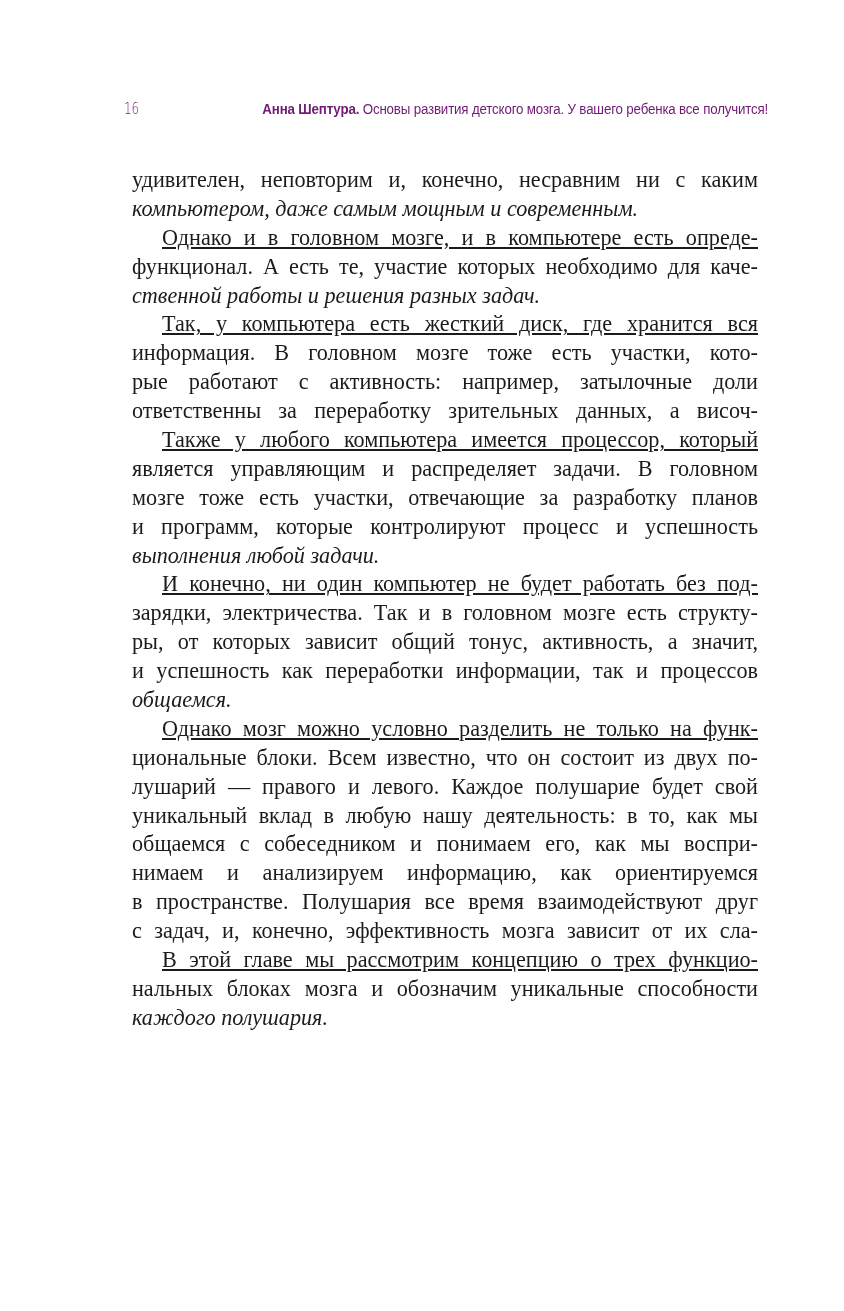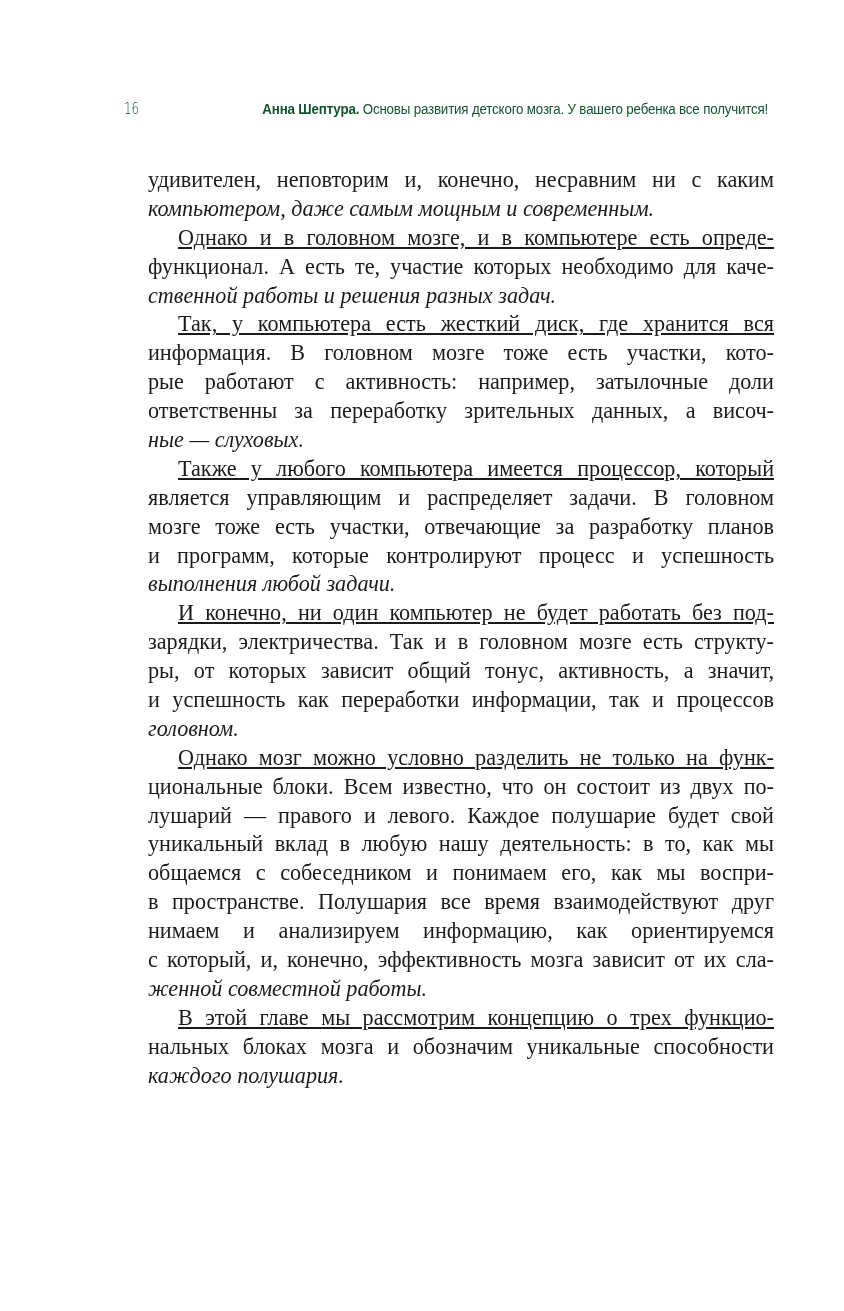--- a/index.html
+++ b/index.html
@@ -15,21 +15,21 @@
       color: #1a1a1a;
     }
     .running-header {
       position: absolute;
       top: 100px;
       left: 124px;
       width: 644px;
       height: 24px;
       font-family: "Liberation Sans", sans-serif;
       font-size: 15.5px;
-      color: #14532d;
+      color: #701a75;
       letter-spacing: -0.2px;
     }
     .page-number {
       position: absolute;
       left: 0;
       top: 0;
       font-family: "DejaVu Sans", sans-serif;
       font-size: 15px;
       font-weight: 300;
       transform: scaleX(0.8);
@@ -42,21 +42,21 @@
       white-space: nowrap;
       transform: scaleX(0.86);
       transform-origin: right top;
     }
     .header-author {
       font-weight: bold;
     }
     .body-text {
       position: absolute;
       top: 166px;
-      left: 148px;
+      left: 132px;
       width: 626px;
       font-family: "Liberation Serif", serif;
       font-size: 22.2px;
       line-height: 28.9px;
       color: #1b1b1b;
     }
     .paragraph {
       margin: 0;
     }
     .line {
@@ -95,49 +95,47 @@
     <span class="line first">Однако и в головном мозге, и в компьютере есть опреде-</span>
     <span class="line">функционал. А есть те, участие которых необходимо для каче-</span>
     <span class="line last">ственной работы и решения разных задач.</span>
   </p>
 
   <p class="paragraph">
     <span class="line first">Так, у компьютера есть жесткий диск, где хранится вся</span>
     <span class="line">информация. В головном мозге тоже есть участки, кото-</span>
     <span class="line">рые работают с активность: например, затылочные доли</span>
     <span class="line">ответственны за переработку зрительных данных, а височ-</span>
-    <span class="line last">ные — слуховых.</span>
   </p>
 
   <p class="paragraph">
     <span class="line first">Также у любого компьютера имеется процессор, который</span>
     <span class="line">является управляющим и распределяет задачи. В головном</span>
     <span class="line">мозге тоже есть участки, отвечающие за разработку планов</span>
     <span class="line">и программ, которые контролируют процесс и успешность</span>
     <span class="line last">выполнения любой задачи.</span>
   </p>
 
   <p class="paragraph">
     <span class="line first">И конечно, ни один компьютер не будет работать без под-</span>
     <span class="line">зарядки, электричества. Так и в головном мозге есть структу-</span>
     <span class="line">ры, от которых зависит общий тонус, активность, а значит,</span>
     <span class="line">и успешность как переработки информации, так и процессов</span>
-    <span class="line last">головном.</span>
+    <span class="line last">общаемся.</span>
   </p>
 
   <p class="paragraph">
     <span class="line first">Однако мозг можно условно разделить не только на функ-</span>
     <span class="line">циональные блоки. Всем известно, что он состоит из двух по-</span>
     <span class="line">лушарий — правого и левого. Каждое полушарие будет свой</span>
     <span class="line">уникальный вклад в любую нашу деятельность: в то, как мы</span>
     <span class="line">общаемся с собеседником и понимаем его, как мы воспри-</span>
+    <span class="line">нимаем и анализируем информацию, как ориентируемся</span>
     <span class="line">в пространстве. Полушария все время взаимодействуют друг</span>
-    <span class="line">нимаем и анализируем информацию, как ориентируемся</span>
-    <span class="line">с который, и, конечно, эффективность мозга зависит от их сла-</span>
-    <span class="line last">женной совместной работы.</span>
+    <span class="line">с задач, и, конечно, эффективность мозга зависит от их сла-</span>
   </p>
 
   <p class="paragraph">
     <span class="line first">В этой главе мы рассмотрим концепцию о трех функцио-</span>
     <span class="line">нальных блоках мозга и обозначим уникальные способности</span>
     <span class="line last">каждого полушария.</span>
   </p>
 </div>
 
 </body></html>

